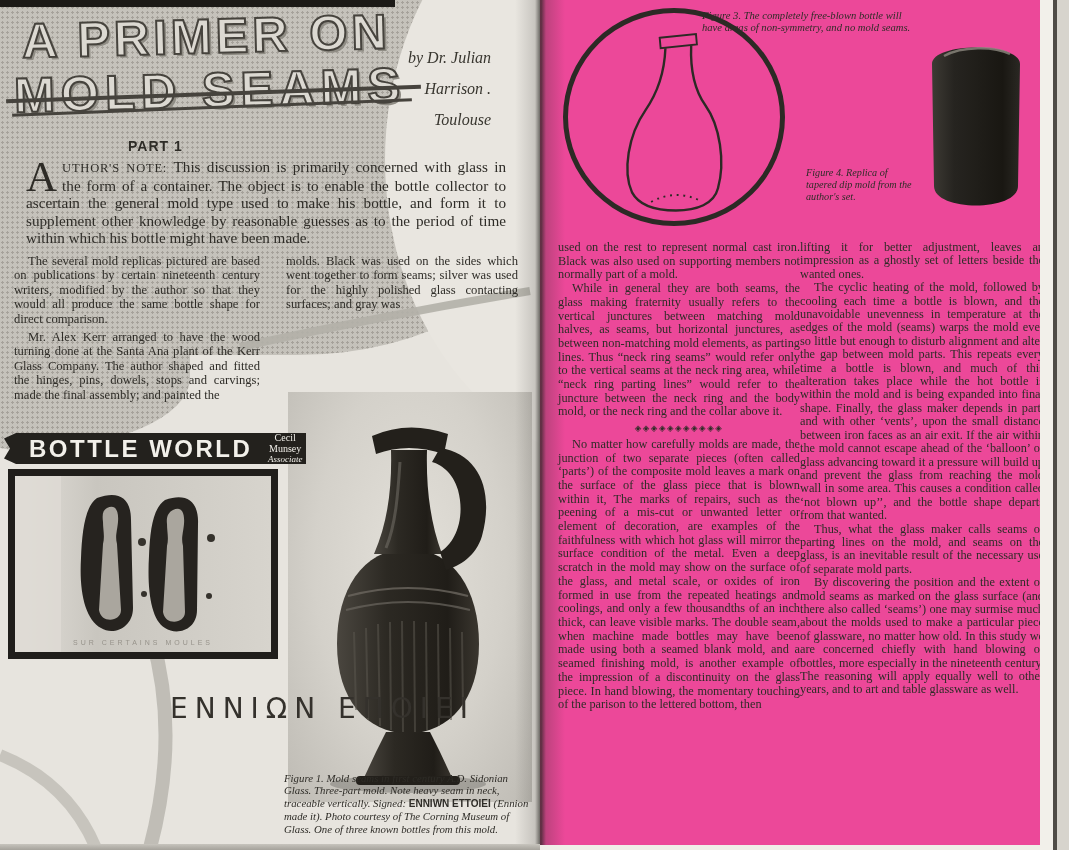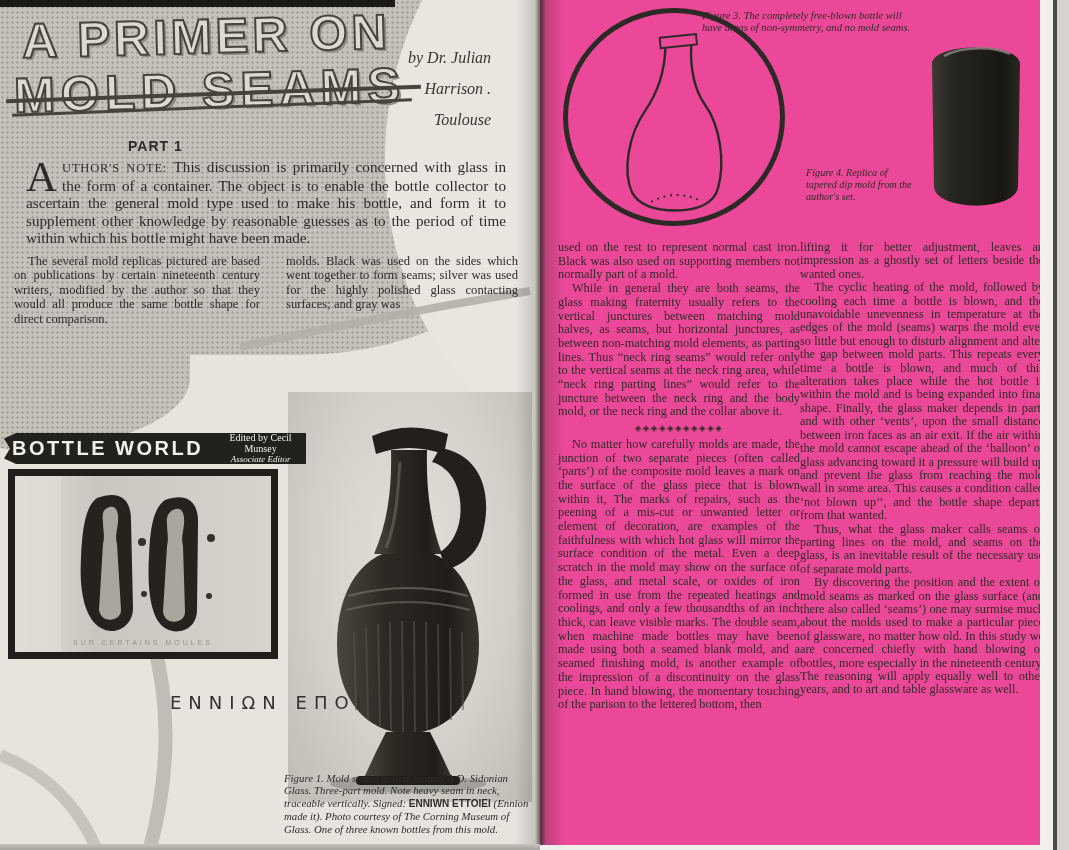--- a/index.html
+++ b/index.html
@@ -37,37 +37,37 @@
   .rcol p{margin:0;}
   .rcol p.ind{text-indent:14px;}
   .colB{line-height:13.4px;}
   .divider{text-align:center;font-family:"DejaVu Sans",sans-serif;font-size:8.5px;
     letter-spacing:1.5px;color:#2e2c27;margin:3px 0 2px 0;}
 
   
   .banner{left:0;top:433px;width:306px;height:31px;background:#23211d;color:#f2f0ea;
     display:flex;align-items:center;z-index:4;
     clip-path:polygon(16px 0,100% 0,100% 100%,16px 100%,4px 82%,10px 50%,4px 18%);}
-  .banner-title{font-family:"Liberation Sans",sans-serif;font-weight:bold;font-size:20px;
-    letter-spacing:2.5px;margin-left:12px;white-space:nowrap;}
+  .banner-title{font-family:"Liberation Sans",sans-serif;font-weight:bold;font-size:24px;
+    letter-spacing:2.5px;margin-left:29px;white-space:nowrap;}
   .banner-right{margin-left:12px;text-align:center;line-height:11px;}
   .banner-edit{font-size:10px;}
   .banner-role{font-size:9px;font-style:italic;text-align:center;}
 
   
   .photo2{left:8px;top:469px;width:256px;height:176px;border:7px solid #201e1b;
     background:linear-gradient(90deg,#e2dfd9 0%,#c9c6bf 32%,#d7d4cd 100%);z-index:3;}
   .photo2 .inner-cap{position:absolute;left:0;right:0;bottom:6px;text-align:center;
     font-size:7px;letter-spacing:3px;color:#97938b;font-family:"Liberation Sans",sans-serif;}
   .cap{font-style:italic;font-size:10.4px;line-height:12.2px;color:#2e2c27;z-index:3;}
 
   
   .ewer{left:288px;top:392px;width:244px;height:410px;
     background:radial-gradient(ellipse at 50% 42%,#e3e0d9 0%,#d4d1ca 55%,#bebbb4 100%);z-index:2;}
-  .ennion{left:170px;top:692px;font-family:"DejaVu Sans",sans-serif;font-size:18px;
+  .ennion{left:170px;top:692px;font-family:"DejaVu Sans",sans-serif;font-size:28px;
     letter-spacing:7px;color:#34312c;z-index:3;white-space:nowrap;}
 
   
   .fig3{left:23px;top:8px;width:212px;height:208px;border:5px solid #2c2a25;border-radius:50%;z-index:2;}
   .fig4{left:376px;top:30px;width:120px;height:192px;z-index:2;}
 
   
   .gutter{left:515px;top:0;width:50px;height:850px;z-index:6;
     background:linear-gradient(90deg,rgba(0,0,0,0) 0%,rgba(50,48,44,0.18) 40%,rgba(40,38,34,0.75) 52%,rgba(50,48,44,0.25) 62%,rgba(0,0,0,0) 100%);}
   .edge1{left:1040px;top:0;width:13px;height:850px;background:#f2f0ea;z-index:6;}
@@ -107,20 +107,21 @@
     </div>
 
     <div class="abs part" style="left:128px;top:138px;">PART 1</div>
 
     <div class="abs note" style="left:26px;top:158px;">
       <span class="dropcap">A</span><span class="lead">UTHOR'S NOTE: </span><span>This discussion is primarily concerned with glass in the form of a container. The object is to enable the bottle collector to ascertain the general mold type used to make his bottle, and form it to supplement other knowledge by reasonable guesses as to the period of time within which his bottle might have been made.</span>
     </div>
 
     <div class="abs bcol" style="left:10px;top:250px;width:254px;">
       <p class="ind">The several mold replicas pictured are based on publications by certain nineteenth century writers, modified by the author so that they would all produce the same bottle shape for direct comparison.</p>
+      <p class="ind">Mr. Alex Kerr arranged to have the wood turning done at the Santa Ana plant of the Kerr Glass Company. The author shaped and fitted the hinges, pins, dowels, stops and carvings; made the final assembly; and painted the</p>
     </div>
     <div class="abs bcol" style="left:282px;top:250px;width:240px;">
       <p>molds. Black was used on the sides which went together to form seams; silver was used for the highly polished glass contacting surfaces; and gray was</p>
     </div>
 
     <div class="abs banner">
       <span class="banner-title">BOTTLE WORLD</span>
       <span class="banner-right">
         <span class="banner-edit" style="display:block;">Edited by Cecil Munsey</span>
         <span class="banner-role" style="display:block;">Associate Editor</span>

